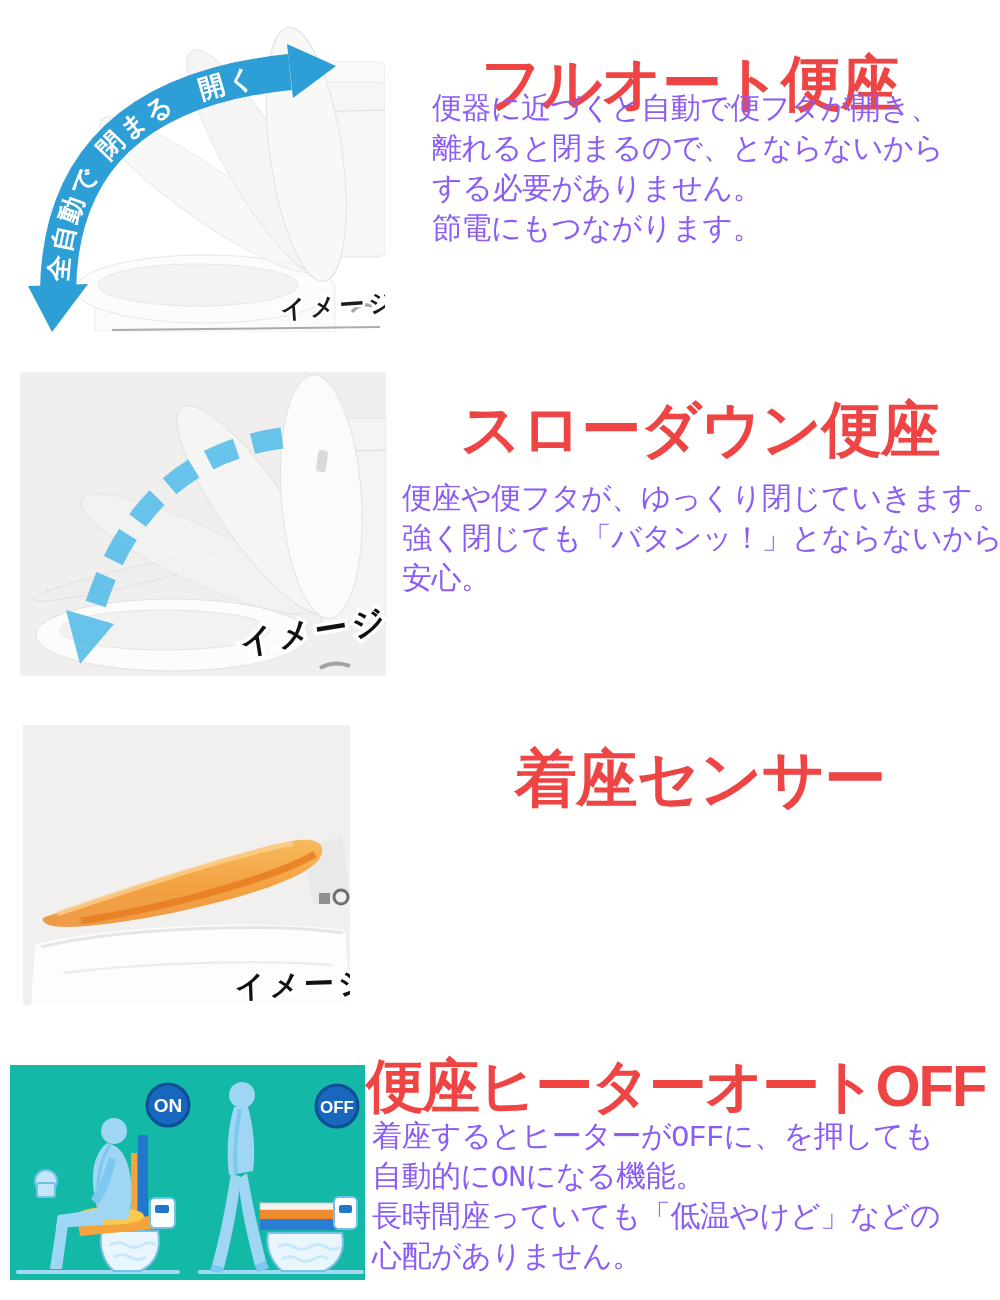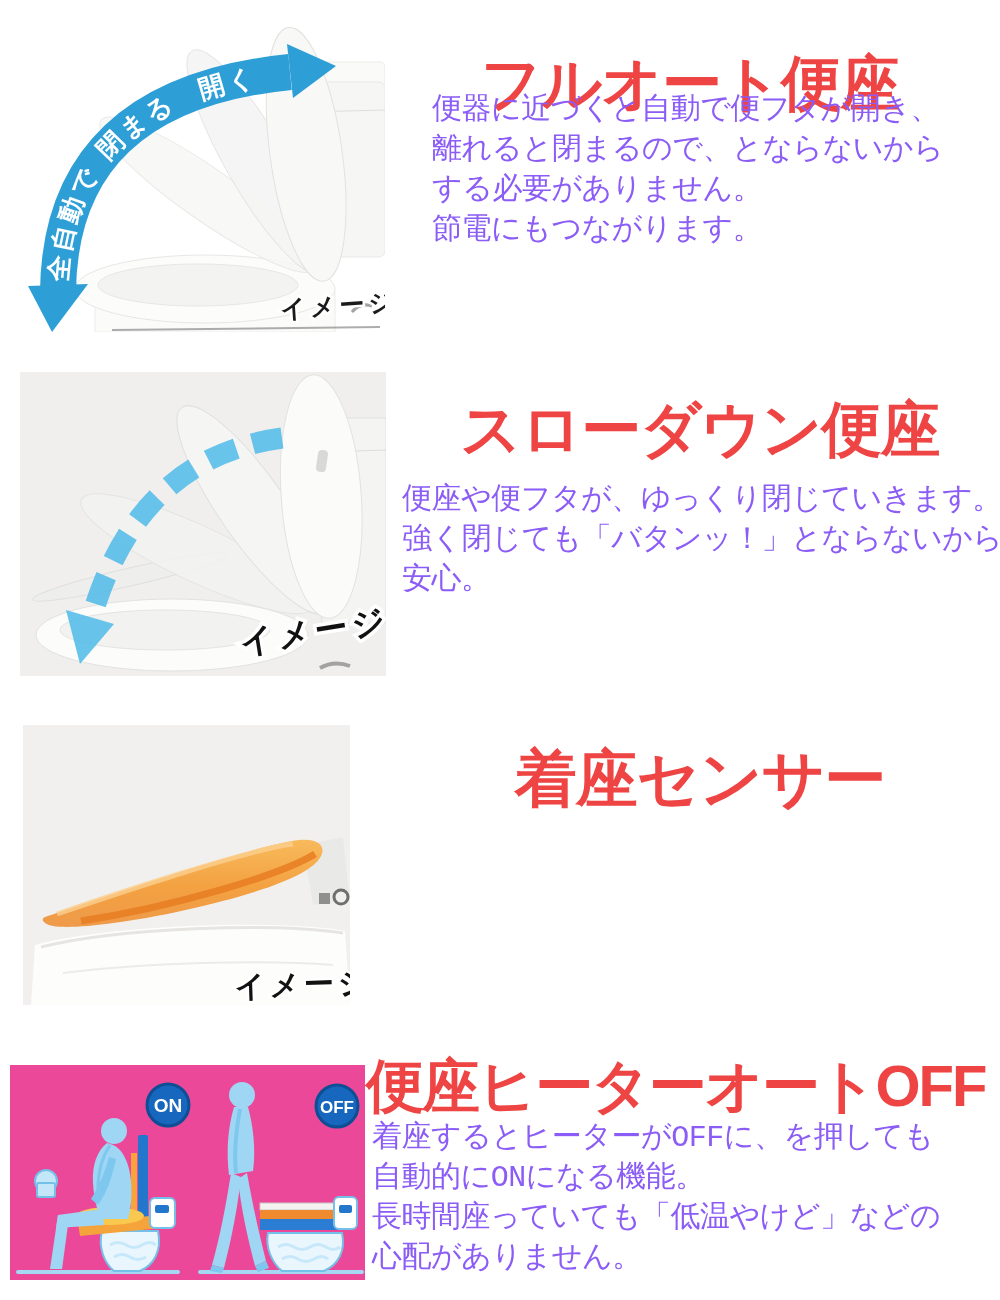--- a/index.html
+++ b/index.html
@@ -12,21 +12,21 @@
   .t4{left:366px;top:1024px;width:634px;text-align:left;font-size:58px;letter-spacing:-2px;}
   .body{position:absolute;font-size:30px;line-height:40px;color:#8b5cf6;letter-spacing:-0.5px;white-space:nowrap;font-family:Liberation Mono, monospace;}
   .b1{left:432px;top:90px;}
   .b2{left:402px;top:480px;}
   .b3{left:384px;top:832px;}
   .b4{left:372px;top:1118px;}
   .imgbox{position:absolute;overflow:hidden;}
   .img1{left:0;top:0;width:385px;height:332px;background:#ffffff;}
   .img2{left:20px;top:372px;width:366px;height:304px;background:#f0efed;}
   .img3{left:23px;top:725px;width:327px;height:280px;background:#f1f0ee;}
-  .img4{left:10px;top:1065px;width:355px;height:215px;background:#ec4899;}
+  .img4{left:10px;top:1065px;width:355px;height:215px;background:#14b8a6;}
   svg{display:block;}
   .cap{font-weight:bold;letter-spacing:4px;}
 </style>
 </head>
 <body>
 
 <div class="page">
 
   <div class="imgbox img1">
     <svg width="385" height="332" viewBox="0 0 385 332">

